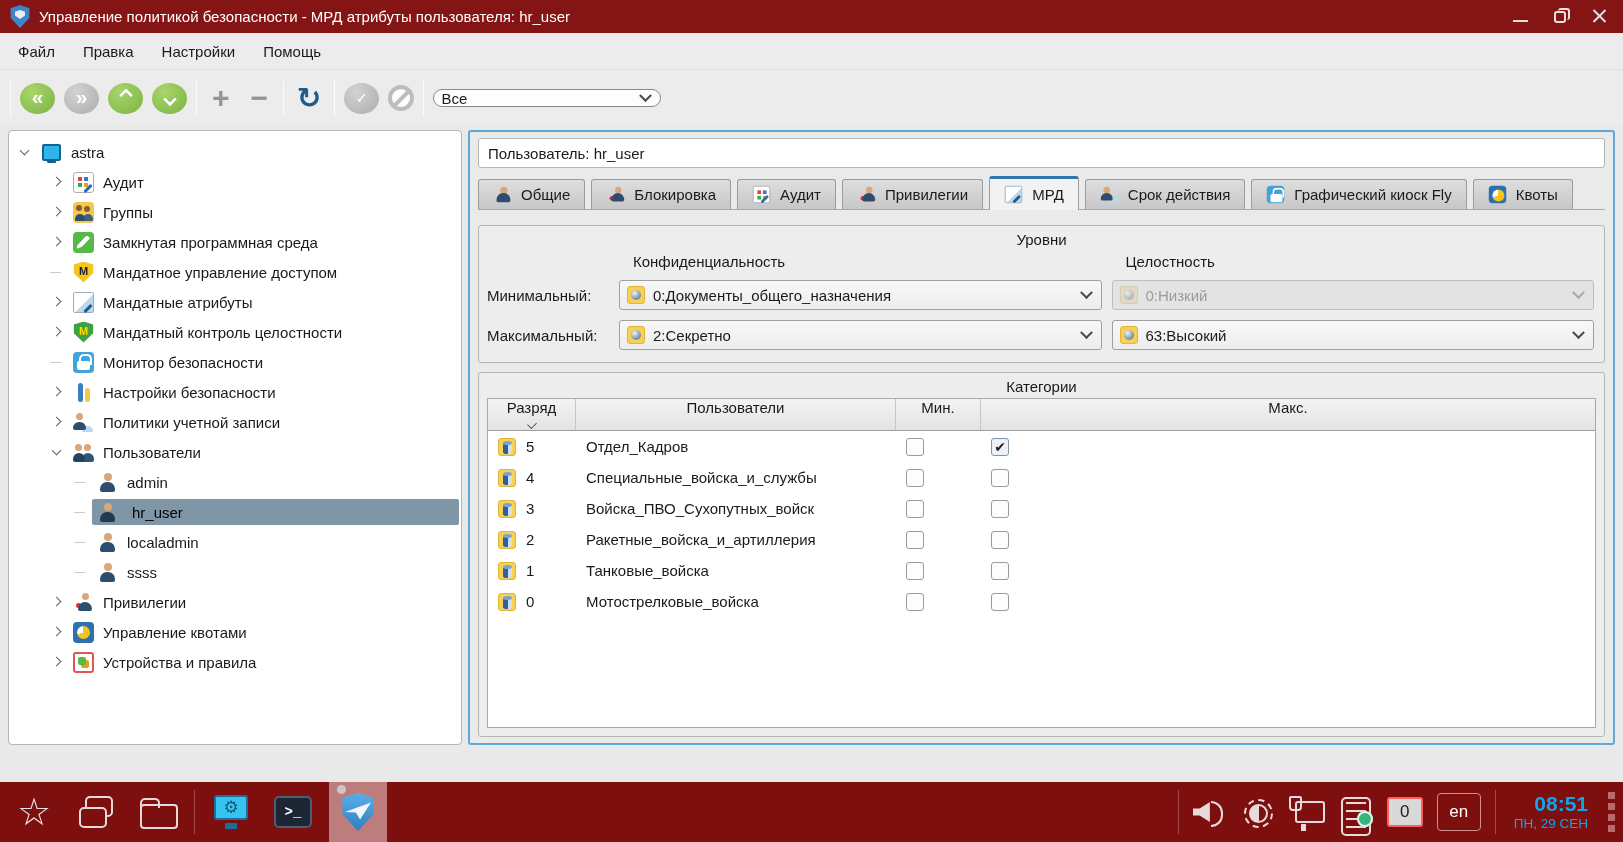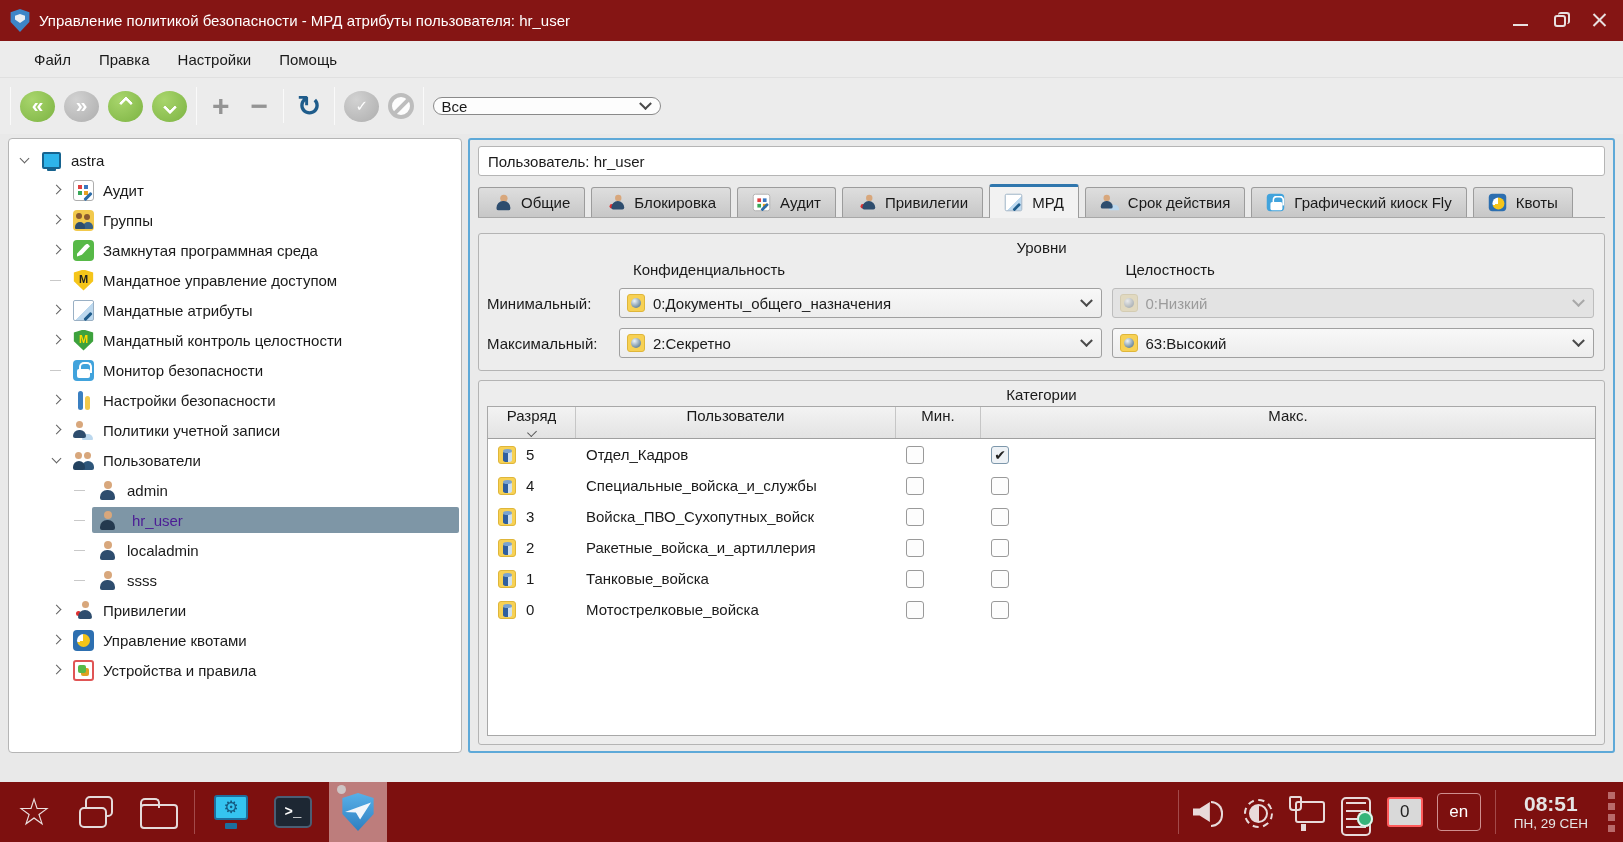--- a/index.html
+++ b/index.html
@@ -1,34 +1,34 @@
 <!DOCTYPE html>
 <html><head>
 <meta charset="utf-8">
 <style>
   * { margin:0; padding:0; box-sizing:border-box; }
   html,body { background:#555; }
   body { font-family:"Liberation Sans","DejaVu Sans",sans-serif; font-size:15px; color:#1a1a1a; }
   .screen { width:1623px; height:842px; position:relative; overflow:hidden; background:#e9e9e9; }
 
   
-  .titlebar { height:41px; background:#851514; display:flex; align-items:center; padding:0 10px; gap:9px; }
+  .titlebar { height:33px; background:#851514; display:flex; align-items:center; padding:0 10px; gap:9px; }
   .app-shield { width:20px; height:23px; background:#3d85c8; clip-path:polygon(50% 0,97% 14%,97% 56%,50% 100%,3% 56%,3% 14%); position:relative; flex:none; }
   .app-shield::after { content:""; position:absolute; left:5px; top:5px; width:10px; height:9px; background:#e9eef4; clip-path:polygon(50% 0,100% 20%,100% 60%,50% 100%,0 60%,0 20%); }
   .wtitle { color:#fff; font-size:15px; flex:1; white-space:nowrap; overflow:hidden; }
   .wc { display:flex; gap:26px; align-items:center; padding-right:6px; }
   .wc-min { width:15px; height:2px; background:#e8e0e0; margin-top:8px; }
   .wc-max { width:12px; height:12px; border:2px solid #e8e0e0; border-radius:3px; position:relative; }
   .wc-max::before { content:""; position:absolute; left:2px; top:-5px; width:10px; height:10px; border:2px solid #e8e0e0; border-radius:3px; border-left:none; border-bottom:none; }
   .wc-close { position:relative; width:15px; height:15px; }
   .wc-close::before,.wc-close::after { content:""; position:absolute; left:-1px; top:6px; width:17px; height:2px; background:#e8e0e0; }
   .wc-close::before { transform:rotate(45deg);} .wc-close::after { transform:rotate(-45deg);}
 
   
-  .menubar { height:37px; background:#ececec; display:flex; align-items:center; padding:0 20px; border-bottom:1px solid #e0e0e0; }
+  .menubar { height:37px; background:#ececec; display:flex; align-items:center; padding:0 4px; border-bottom:1px solid #e0e0e0; }
   .menu-item { padding:7px 14px; cursor:default; }
 
   
   .toolbar { height:56px; background:#ececec; display:flex; align-items:center; padding:0 10px; gap:9px; }
   .tsep { width:1px; height:38px; background:#c4c4c4; border-right:1px solid #fafafa; }
   .tsep.thin { height:34px; }
   .tbtn { width:35px; height:31px; border-radius:50%; display:flex; align-items:center; justify-content:center; color:#fff; flex:none; }
   .tbtn.green { background:radial-gradient(circle at 35% 28%, #a8d56c, #7cb342); }
   .tbtn.gray  { background:radial-gradient(circle at 35% 28%, #d2d2d2, #adadad); }
   .tbtn .g2 { font-size:21px; font-weight:bold; line-height:1; padding-bottom:3px; }
@@ -43,21 +43,21 @@
   .cchev { width:9px; height:9px; border-left:2px solid #4a4a4a; border-bottom:2px solid #4a4a4a; transform:rotate(-45deg) translate(2px,-2px); flex:none; }
   .toolbar .combo { width:228px; height:18px; background:#fdfdfd; border-color:#8a8a8a; border-radius:16px; }
 
   
   .main { height:656px; padding:4px 8px 0 8px; display:flex; gap:6px; align-items:flex-start; }
 
   
   .treepanel { width:454px; height:615px; background:#fff; border:1px solid #b5b5b5; border-radius:4px; padding:6px 2px; overflow:hidden; }
   .trow { display:flex; align-items:center; height:30px; }
   .trow .hl { display:flex; align-items:center; gap:9px; flex:1; height:26px; padding:0 5px; border-radius:2px; }
-  .trow.sel .hl { background:#7e96a6; color:#4c1d95;gap:14px; }
+  .trow.sel .hl { background:#7e96a6; color:#000000;gap:14px; }
   .lvl0 { padding-left:6px; } .lvl1 { padding-left:38px; } .lvl2 { padding-left:62px; }
   .exp { width:17px; height:17px; position:relative; flex:none; margin-right:2px; }
   .exp.c::before { content:""; position:absolute; left:4px; top:4px; width:6px; height:6px; border-right:1.6px solid #616161; border-bottom:1.6px solid #616161; transform:rotate(-45deg); }
   .exp.e::before { content:""; position:absolute; left:4px; top:3px; width:6px; height:6px; border-right:1.6px solid #616161; border-bottom:1.6px solid #616161; transform:rotate(45deg); }
   .exp.l::before { content:""; position:absolute; left:1px; top:8px; width:11px; height:1px; background:#c9c9c9; }
 
   
   .ti { width:21px; height:21px; position:relative; display:inline-block; flex:none; }
   .i-monitor::before { content:""; position:absolute; left:1px; top:2px; right:1px; height:13px; background:#2eb4ea; border:2px solid #16638f; border-radius:2px; }
   .i-monitor::after { content:""; position:absolute; left:6px; bottom:0; width:9px; height:4px; background:#16638f; border-radius:1px; }
@@ -157,21 +157,21 @@
   .i-bright::before { content:""; position:absolute; left:8px; top:8px; width:15px; height:15px; border:2px solid #e8dada; border-radius:50%; background:linear-gradient(90deg,#e8dada 50%,transparent 50%); }
   .i-bright::after { content:""; position:absolute; left:3px; top:3px; width:25px; height:25px; border:2px dashed #e8dada; border-radius:50%; }
   .i-network { width:38px; height:32px; position:relative; }
   .i-network::before { content:""; position:absolute; right:0; top:5px; width:26px; height:18px; border:2.5px solid #e8dada; border-radius:3px; }
   .i-network::after { content:""; position:absolute; left:2px; top:0; width:9px; height:11px; border:2.5px solid #e8dada; border-radius:2px 2px 4px 4px; box-shadow:8px 24px 0 -4px #e8dada; }
   .i-battery { width:34px; height:34px; position:relative; }
   .i-battery::before { content:""; position:absolute; left:2px; top:2px; width:20px; height:29px; border:2.5px solid #e8dada; border-radius:5px; background:repeating-linear-gradient(#0000 0 3px,#e8dada 3px 5px,#0000 5px 8px); background-clip:content-box; padding:3px; }
   .i-battery::after { content:""; position:absolute; right:0; bottom:2px; width:16px; height:16px; border-radius:50%; background:#35b57a; box-shadow:inset 0 0 0 2px #e8f5ee; }
   .tk-badge { min-width:36px; height:30px; background:#d9d9d9; border:2px solid #ff5c5c; border-radius:3px; display:flex; align-items:center; justify-content:center; color:#222; font-size:17px; }
   .tk-lang { width:44px; height:38px; border:1px solid #cf8f8f; border-radius:4px; display:flex; align-items:center; justify-content:center; color:#fff; font-size:17px; }
-  .tk-clock { text-align:center; color:#e5e5e5; line-height:1.15; padding:0 4px; }
+  .tk-clock { text-align:right; color:#0ea5e9; line-height:1.15; padding:0 4px; }
   .tk-time { font-size:21px; font-weight:bold; }
   .tk-date { font-size:13.5px; }
   .tk-grip { display:flex; flex-direction:column; gap:4px; padding-left:2px; }
   .tk-grip i { width:7px; height:7px; background:#b96a6a; display:block; }
 </style>
 </head>
 <body>
 
 <div class="screen">
 

